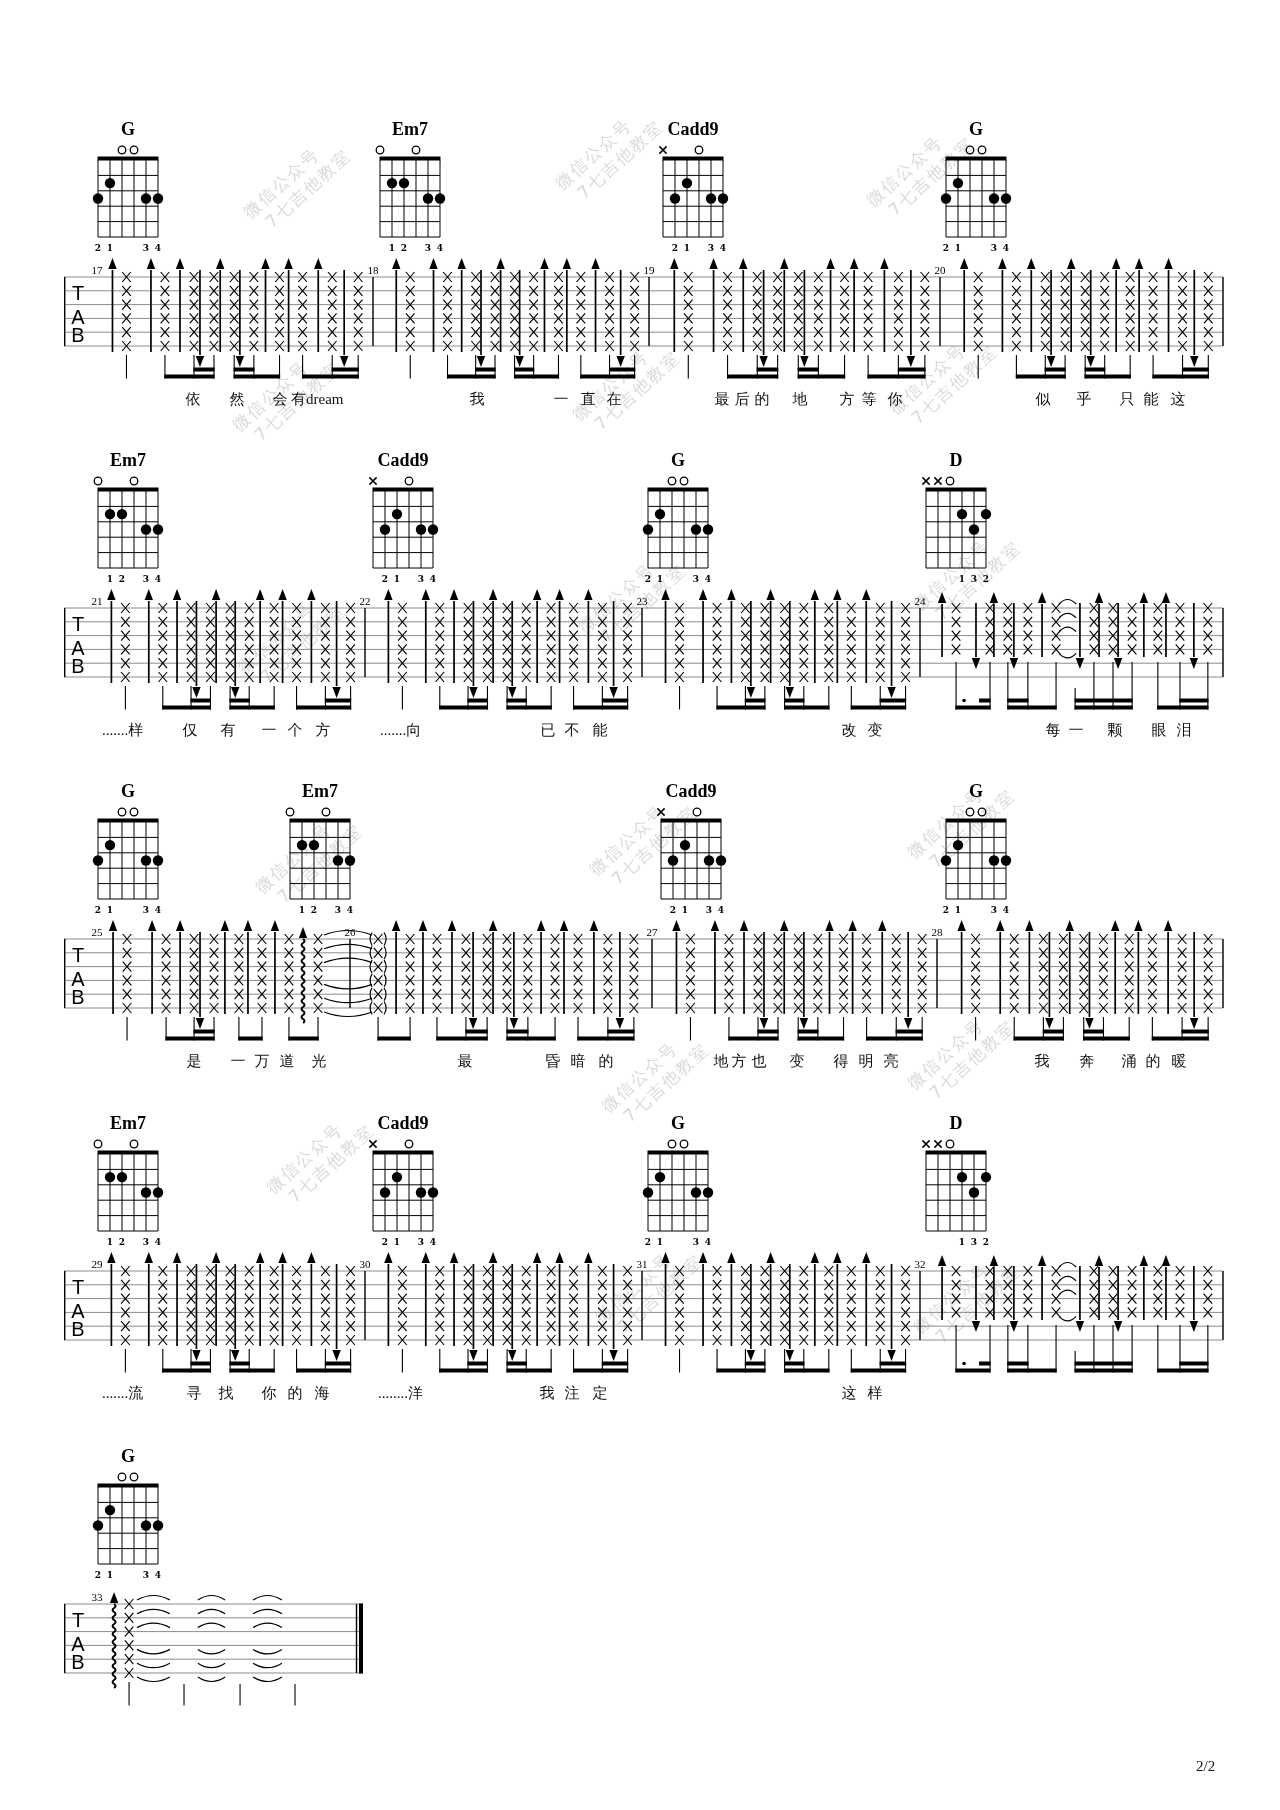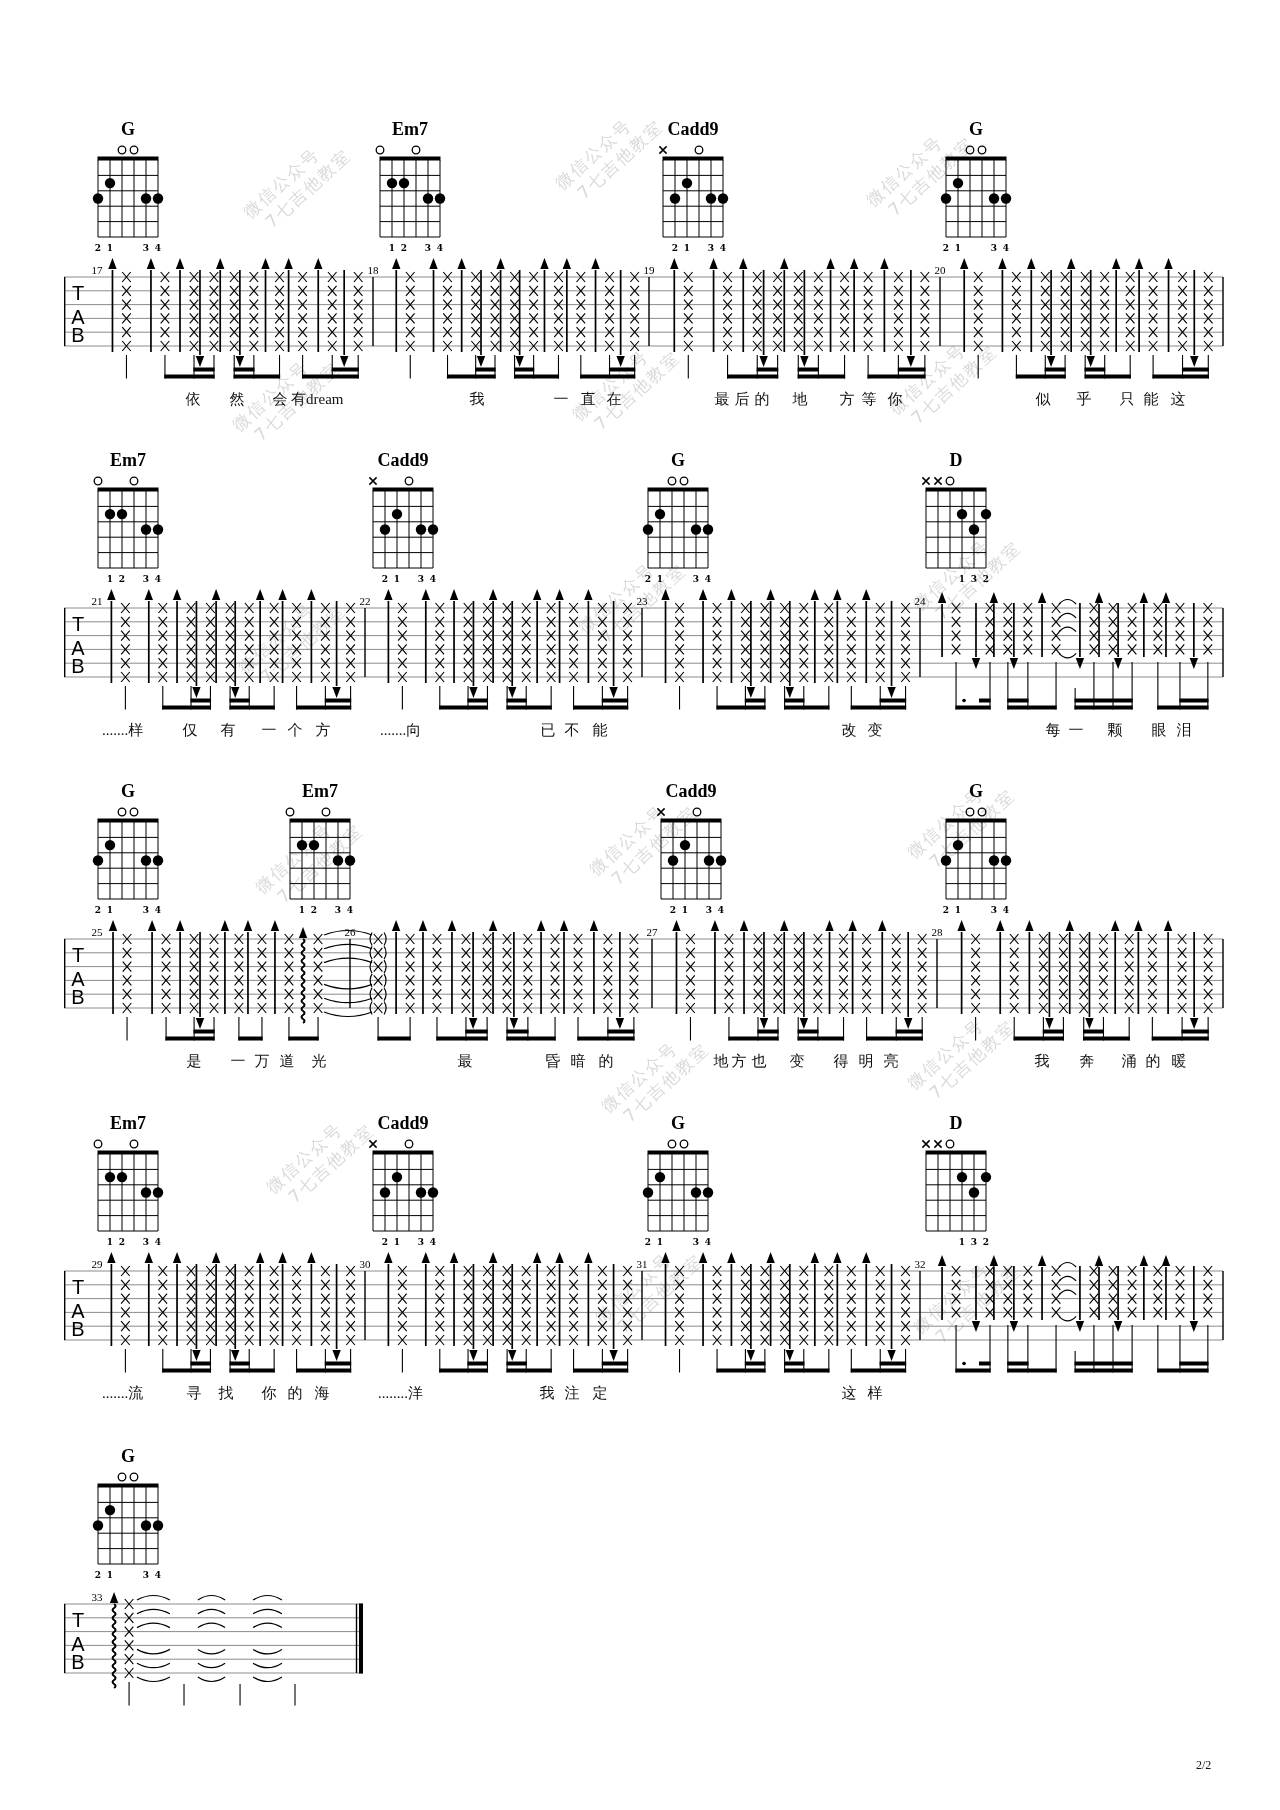--- a/index.html
+++ b/index.html
@@ -1,18 +1,18 @@
 <!DOCTYPE html>
 <html><head>
 <meta charset="utf-8">
 <style>
   html, body { margin:0; padding:0; background:#ffffff; }
   body { width:1280px; height:1810px; position:relative; overflow:hidden; }
   #score { position:absolute; left:0; top:0; }
-  .page-number { position:absolute; left:1196px; top:1758px; font-family:"Liberation Serif", serif; font-size:12px; color:#111; }
+  .page-number { position:absolute; left:1196px; top:1758px; font-family:"Liberation Serif", serif; font-size:15px; color:#111; }
   svg .staff-line { stroke:#8c8c8c; stroke-width:1; }
   svg .bar { stroke:#000; stroke-width:1.4; }
   svg .x-mark { stroke:#000; stroke-width:1.15; fill:none; }
   svg .arrow { stroke:#000; stroke-width:1.7; }
   svg .stem { stroke:#000; stroke-width:1.1; }
   svg .tie { fill:none; stroke:#000; stroke-width:1.2; }
   svg .grid { stroke:#000; stroke-width:1; }
   svg .chord-name { font-family:"Liberation Serif", "DejaVu Serif", serif; font-weight:bold; font-size:18px; fill:#000; }
   svg .finger { font-family:"DejaVu Serif", serif; font-weight:bold; font-size:9px; fill:#000; }
   svg .mnum { font-family:"Liberation Serif", serif; font-size:11px; fill:#000; }

